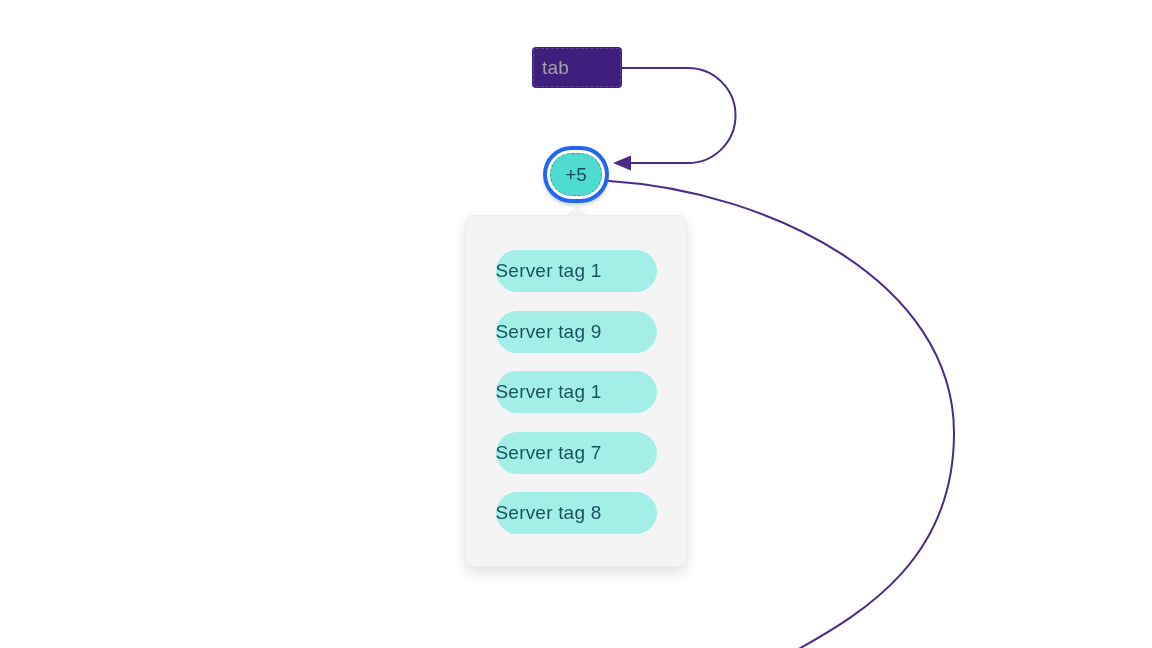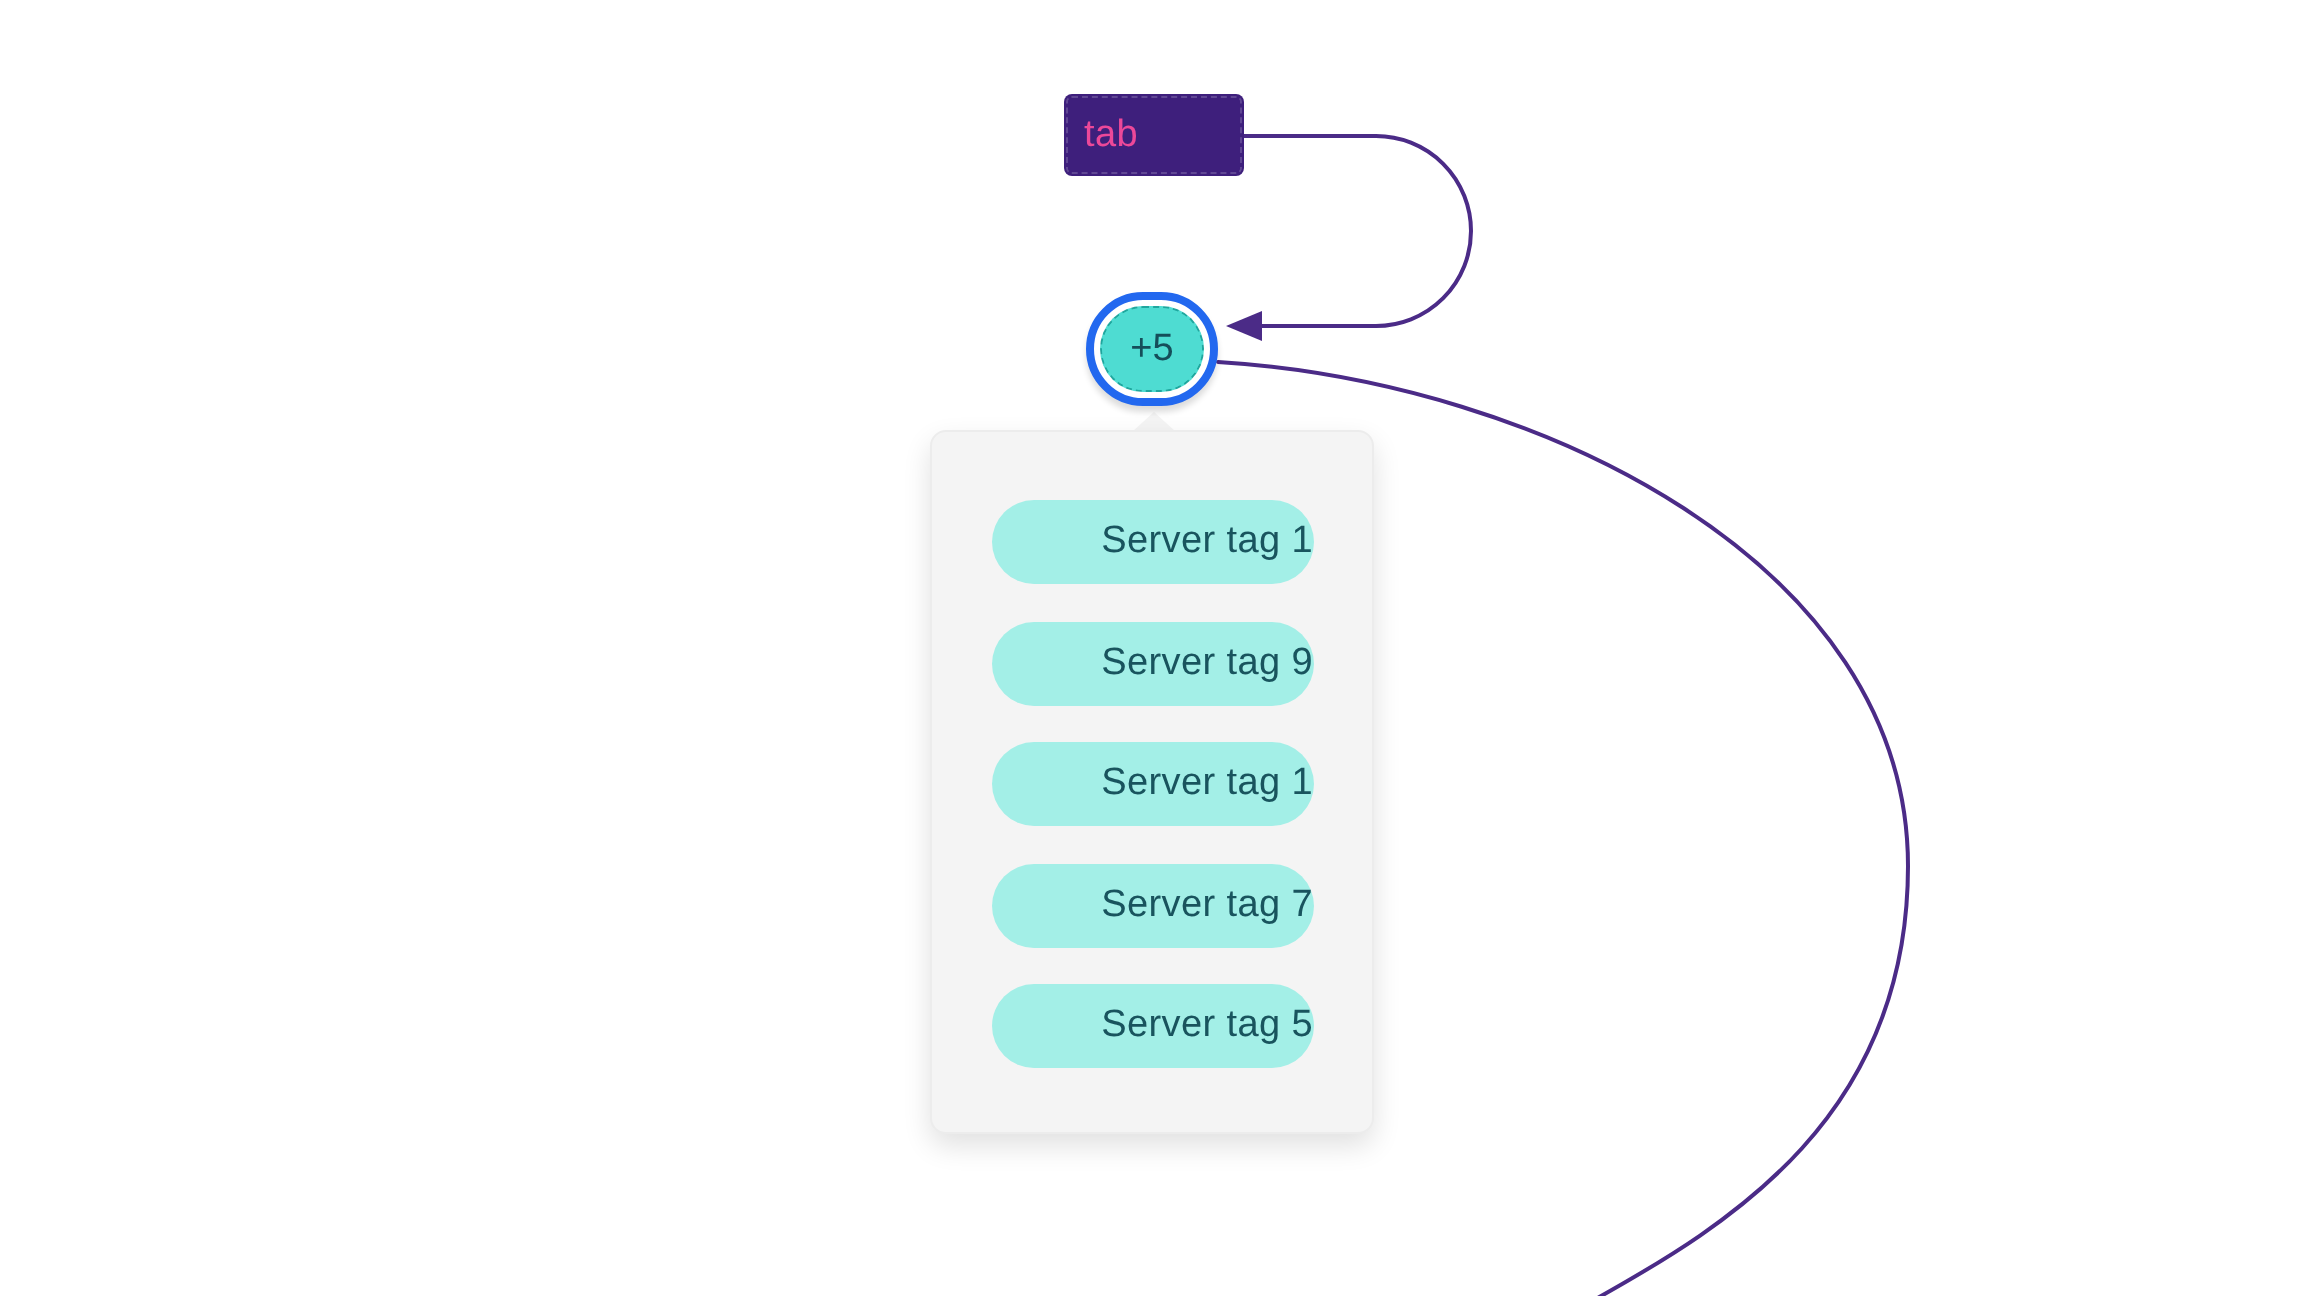--- a/index.html
+++ b/index.html
@@ -38,21 +38,21 @@
   .tab-btn {
     position: absolute;
     left: 532px;
     top: 47px;
     width: 90px;
     height: 41px;
     background: #3e1f7c;
     border-radius: 4px;
     outline: 1px dashed rgba(255,255,255,0.18);
     outline-offset: -2px;
-    color: #ec4899;
+    color: #a3a3a3;
     display: flex;
     align-items: center;
     padding-left: 10px;
     box-sizing: border-box;
     font-size: 19px;
     letter-spacing: 0.2px;
     cursor: pointer;
   }
   
   .overflow-badge {
@@ -117,21 +117,21 @@
   }
   
   .tag-pill {
     width: 161px;
     height: 42px;
     flex: 0 0 42px;
     background: #a3efe7;
     border-radius: 21px;
     display: flex;
     align-items: center;
-    justify-content: flex-end;
+    justify-content: flex-start;
     color: #19545e;
     font-size: 19px;
     letter-spacing: 0.2px;
     white-space: nowrap;
   }
 </style>
 </head>
 <body>
 
 <div id="stage">
@@ -155,21 +155,21 @@
     <div class="tag-pill">
       <span>Server tag 9</span>
     </div>
     <div class="tag-pill">
       <span>Server tag 1</span>
     </div>
     <div class="tag-pill">
       <span>Server tag 7</span>
     </div>
     <div class="tag-pill">
-      <span>Server tag 5</span>
+      <span>Server tag 8</span>
     </div>
   </div>
 
   <div class="overflow-badge">
     <div class="overflow-badge-inner">
       <span>+5</span>
     </div>
   </div>
 
 </div>

